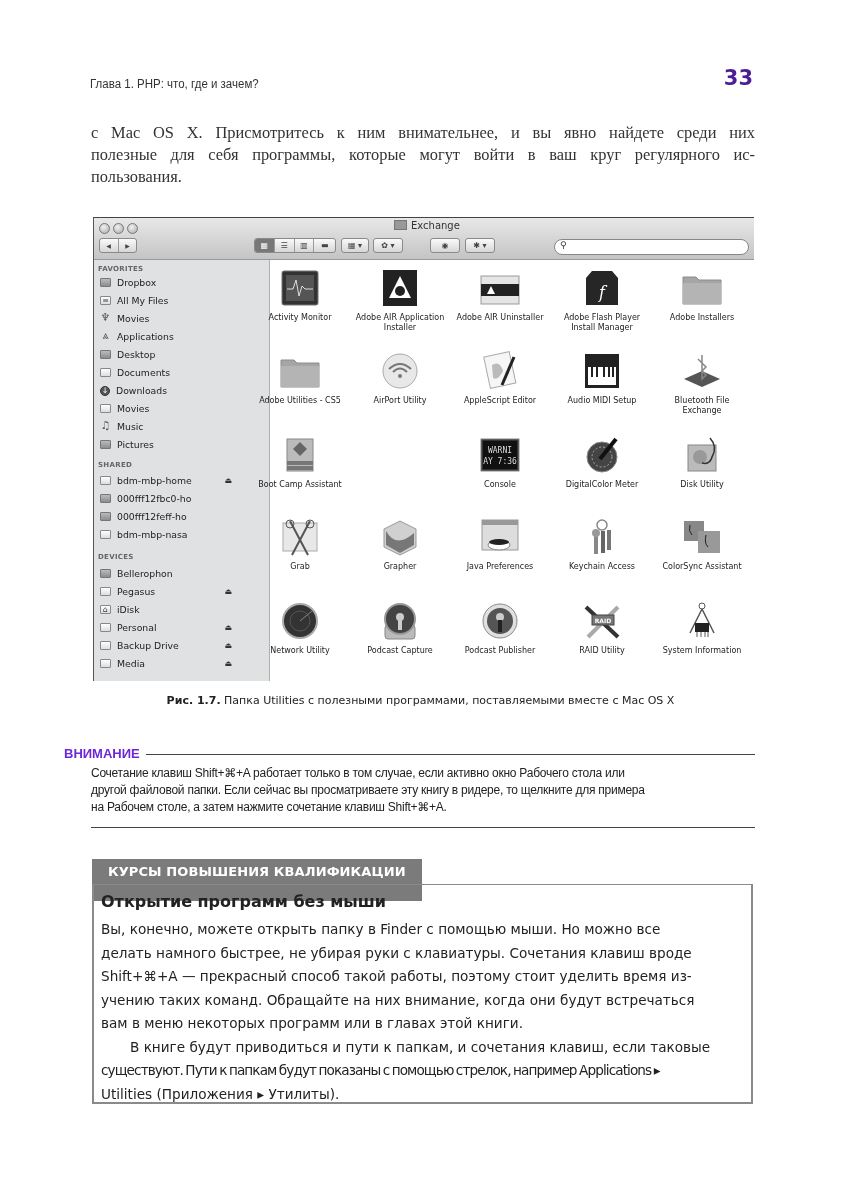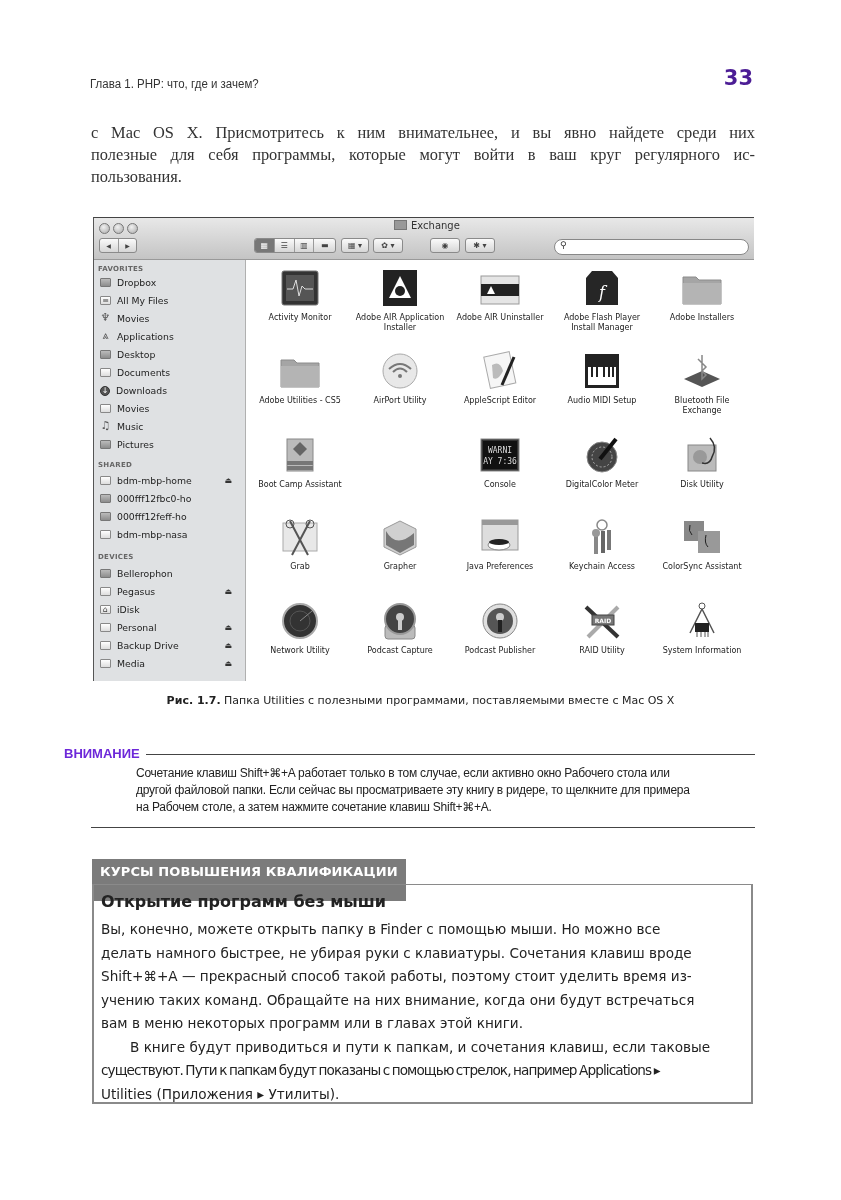--- a/index.html
+++ b/index.html
@@ -23,21 +23,21 @@
   #win-title .fold { display: inline-block; width: 11px; height: 8px; background: #999; border: 1px solid #777; margin-right: 4px; vertical-align: -1px; }
   .tb-btn { top: 20px; height: 15px; border: 1px solid #8a8a8a; border-radius: 3px; background: linear-gradient(#fafafa, #d6d6d6); font-family: "DejaVu Sans", sans-serif; font-size: 8px; color: #444; display: flex; align-items: center; justify-content: center; box-sizing: border-box; }
   .seg { display: flex; height: 100%; }
   .seg span { display: flex; align-items: center; justify-content: center; width: 17px; border-right: 1px solid #9a9a9a; font-size: 8px; }
   .seg span:last-child { border-right: none; }
   .seg span.on { background: #777; color: #fff; }
   #search { left: 460px; top: 21px; width: 193px; height: 14px; border-radius: 8px; border: 1px solid #888; background: #fff; }
   #search .mag { position: absolute; left: 5px; top: 0px; font-size: 9px; color: #333; font-family: "DejaVu Sans", sans-serif; }
 
   
-  #sidebar { left: 0; top: 42px; width: 151px; height: 421px; background: #dfe1e3; border-right: 1px solid #b0b0b0; font-family: "DejaVu Sans", sans-serif; }
+  #sidebar { left: 0; top: 42px; width: 151px; height: 421px; background: #dfe1e3; border-right: 1px solid #b0b0b0; font-family: "DejaVu Sans", sans-serif; padding-left: 24px; }
   .sb-head { position: absolute; left: 4px; font-size: 7px; font-weight: bold; color: #666; letter-spacing: 0.3px; }
   .sb-item { position: absolute; left: 6px; width: 140px; height: 17px; display: flex; align-items: center; font-size: 9.3px; color: #222; }
   .sb-ic { width: 11px; height: 9px; margin-right: 6px; background: linear-gradient(#bbb, #8d8d8d); border: 1px solid #777; border-radius: 1px; box-sizing: border-box; font-size: 8px; line-height: 8px; text-align: center; color: #444; }
   .sb-ic.round { border-radius: 50%; width: 10px; height: 10px; background: #555; color: #fff; border-color: #333; }
   .sb-ic.plain { background: none; border: none; font-size: 11px; color: #555; }
   .sb-ic.drive { background: linear-gradient(#fff, #ddd); border-color: #888; }
   .eject { position: absolute; right: 8px; font-size: 8px; color: #333; }
 
   
   #grid { left: 152px; top: 42px; width: 508px; height: 421px; }
@@ -46,25 +46,25 @@
   .cell .lbl { display: block; padding: 0 2px; }
 
   
   #caption { left: 0; width: 841px; top: 694px; text-align: center; font-family: "DejaVu Sans", sans-serif; font-size: 11px; color: #222; }
   #caption b { font-weight: bold; }
 
   
   #note-label { left: 64px; top: 746px; font-family: "Liberation Sans", sans-serif; font-size: 13px; color: #6d28d9; background: #fff; padding-right: 6px; z-index: 2; font-weight: bold; }
   #note-rule-top { left: 64px; top: 754px; width: 691px; height: 1px; background: #444; }
   #note-text { left: 91px; top: 765px; width: 664px; font-family: "Liberation Sans", sans-serif; font-size: 12px; line-height: 17px; color: #222; letter-spacing: -0.25px; }
-  #note-text .ln { display: block; white-space: nowrap; margin-left: 45px; }
+  #note-text .ln { display: block; white-space: nowrap; }
   #note-rule-bot { left: 91px; top: 827px; width: 664px; height: 1px; background: #444; }
 
   
-  #box-tab { left: 92px; top: 859px; height: 42px; padding: 0 8px; background: #7b7b7b; color: #fff; font-family: "DejaVu Sans", sans-serif; font-weight: bold; font-size: 13px; line-height: 25px; letter-spacing: 0.1px; }
+  #box-tab { left: 92px; top: 859px; height: 42px; padding: 0 16px; background: #7b7b7b; color: #fff; font-family: "DejaVu Sans", sans-serif; font-weight: bold; font-size: 13px; line-height: 25px; letter-spacing: 0.1px; }
   #box { left: 92px; top: 884px; width: 661px; height: 220px; border: 2px solid #8a8a8a; border-top: 1px solid #8a8a8a; box-sizing: border-box; }
   #box-title { left: 101px; top: 892px; font-family: "DejaVu Sans", sans-serif; font-weight: bold; font-size: 16px; color: #222; }
   #box-body { left: 101px; top: 918px; width: 644px; font-family: "DejaVu Sans", sans-serif; font-size: 13.6px; line-height: 23.5px; color: #222; }
   #box-body .ln { display: block; white-space: nowrap; }
   #box-body .ln.ind { text-indent: 29px; }
   #box-body .ln.tight { letter-spacing: -0.9px; word-spacing: -1px; }
 </style>
 </head>
 <body>
 

